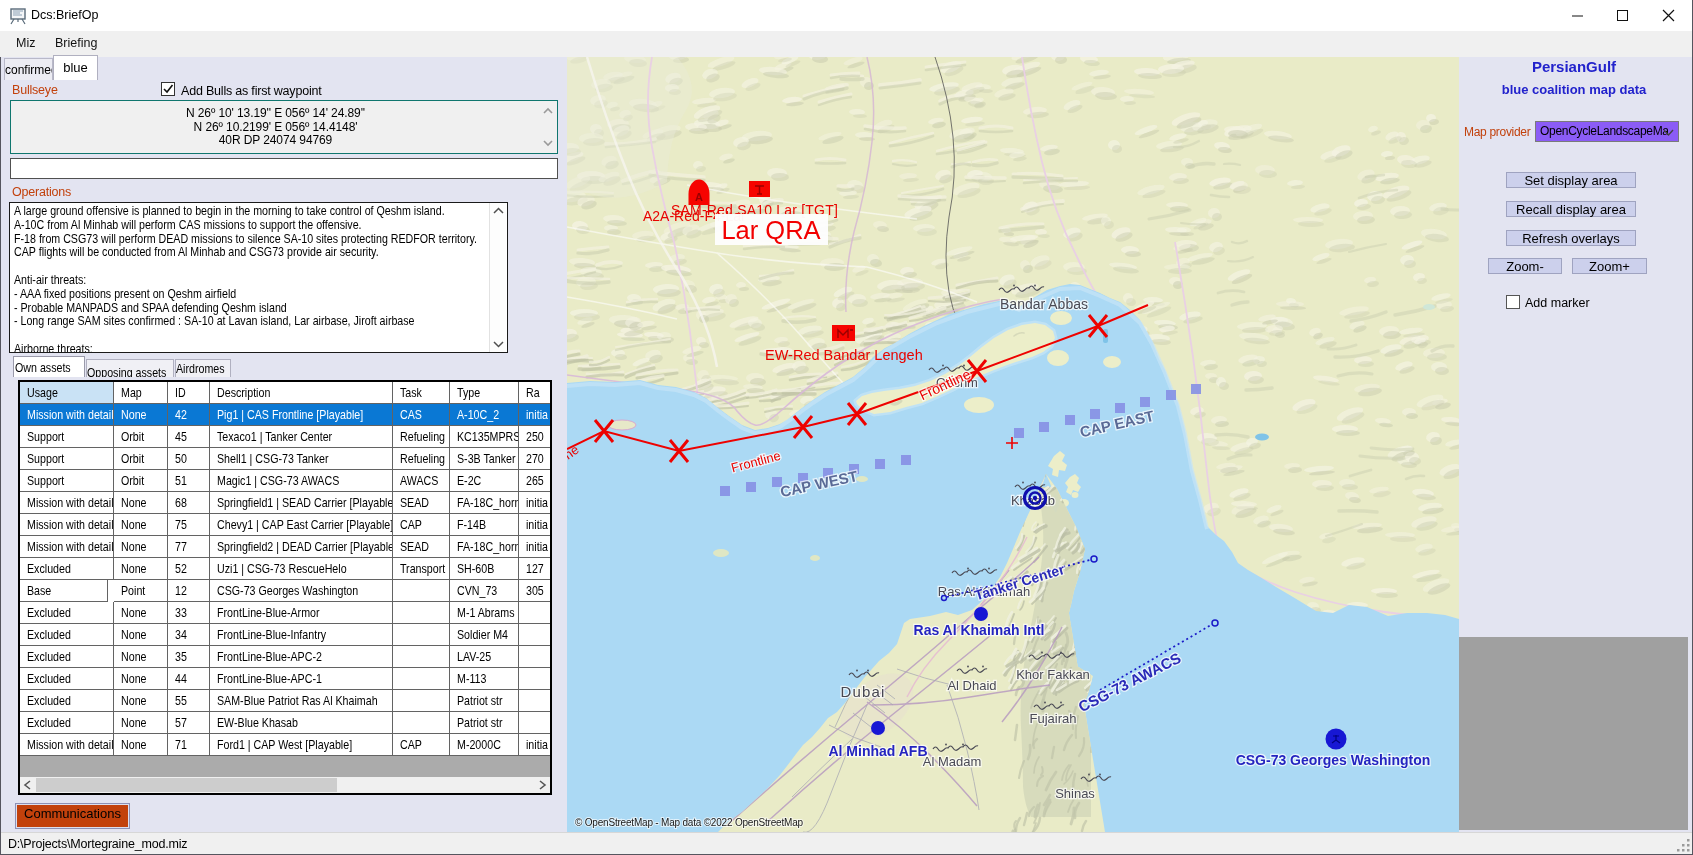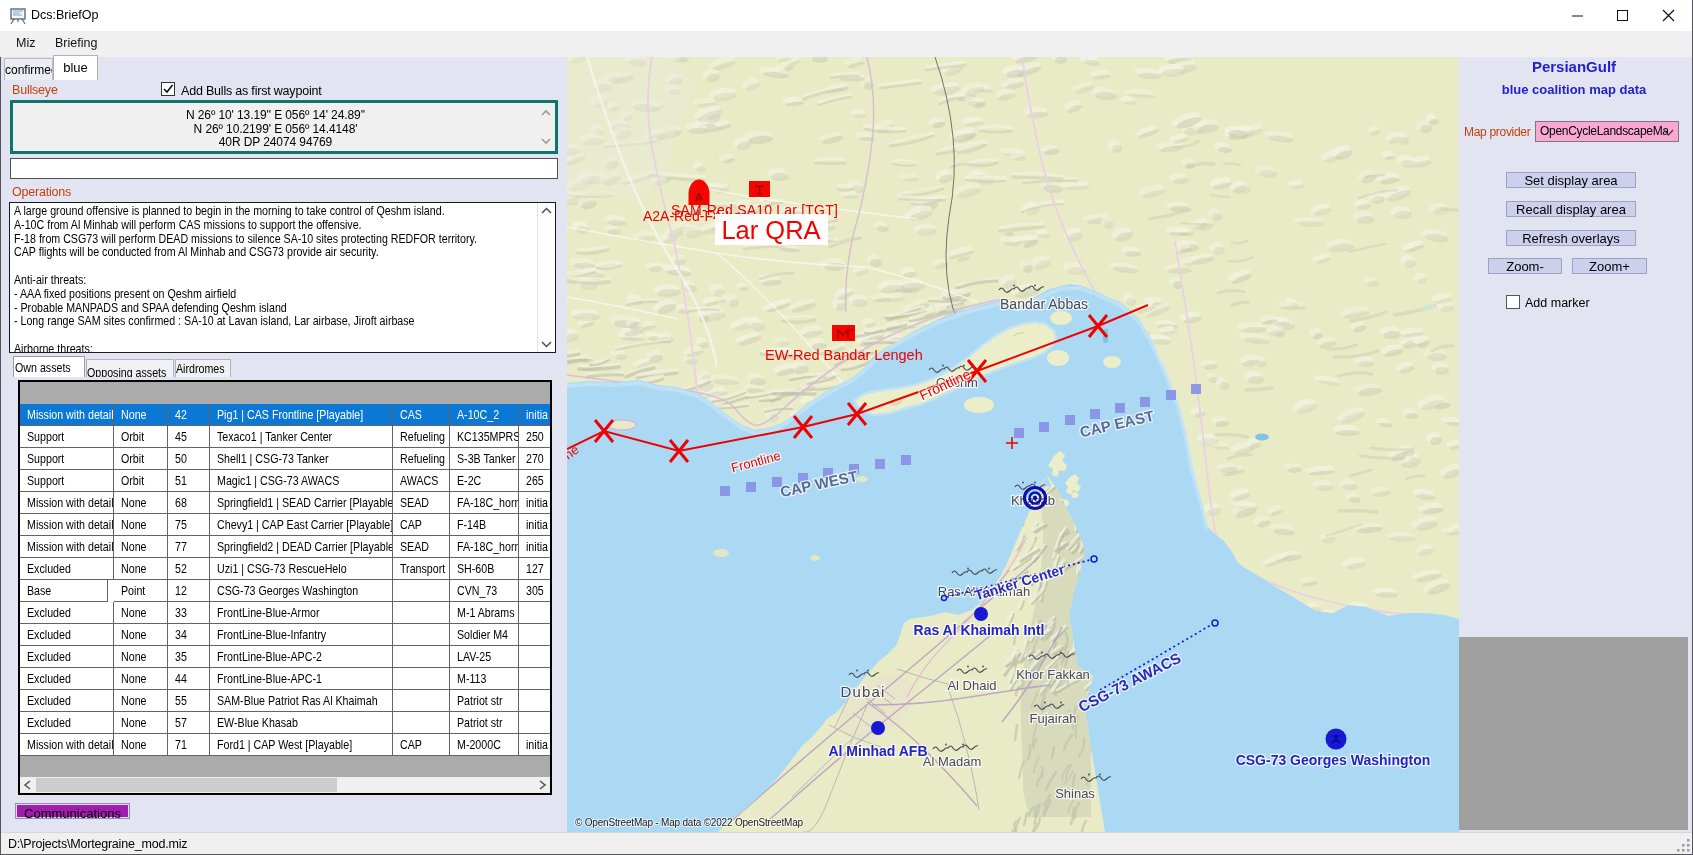--- a/index.html
+++ b/index.html
@@ -7,23 +7,23 @@
 .abs { position:absolute; }
 .sq { display:inline-block; transform:scaleX(0.82); transform-origin:0 50%; white-space:pre; }
 #titlebar { position:absolute; left:0; top:0; width:1693px; height:31px; background:#ffffff; }
 #title-text { position:absolute; left:31px; top:8px; font-size:12.5px; color:#000; }
 .winbtn { position:absolute; top:0; width:46px; height:31px; }
 #menubar { position:absolute; left:0; top:31px; width:1693px; height:26px; background:#f0f0f0; font-size:12.5px; color:#111; }
 #menubar span { position:absolute; top:5px; }
 #leftpanel { position:absolute; left:0; top:57px; width:567px; height:775px; background:#e3e4f1; border-left:1px solid #555; }
 .tab { position:absolute; font-size:12px; color:#000; text-align:center; overflow:hidden; }
 .bluelabel { color:#c2410c; font-size:12.5px; position:absolute; letter-spacing:-0.2px; }
-#coordsbox { position:absolute; left:9px; top:43px; width:548px; height:54px; background:#f0f0f0; border:3px solid #0f766e; font-size:12px; color:#000; text-align:center; line-height:13.5px; padding:6px 20px 0 3px; letter-spacing:-0.1px; }
+#coordsbox { position:absolute; left:9px; top:43px; width:548px; height:54px; background:#f0f0f0; border:1px solid #0f766e; font-size:12px; color:#000; text-align:center; line-height:13.5px; padding:6px 20px 0 3px; letter-spacing:-0.1px; }
 #emptybox { position:absolute; left:9px; top:101px; width:548px; height:21px; background:#fff; border:1px solid #505050; }
-#opsbox { position:absolute; left:8px; top:145px; width:547px; height:151px; background:#fff; border:1px solid #1a1a1a; font-size:13px; color:#000; line-height:13.8px; padding:1px 20px 0 4px; white-space:pre; overflow:hidden; }
+#opsbox { position:absolute; left:8px; top:145px; width:499px; height:151px; background:#fff; border:1px solid #1a1a1a; font-size:13px; color:#000; line-height:13.8px; padding:1px 20px 0 4px; white-space:pre; overflow:hidden; }
 #opsbox .sb { position:absolute; right:1px; top:0px; width:17px; height:149px; background:#fdfdfd; border-left:1px solid #e2e2e2; }
 #grid { position:absolute; left:17px; top:323px; width:534px; height:415px; background:#ababab; border:2px solid #000; overflow:hidden; font-size:13px; }
 .grow { position:absolute; left:0; width:700px; height:22px; background:#fff; }
 .gcell { position:absolute; top:0; height:22px; border-right:1px solid #636363; border-bottom:1px solid #636363; padding:3px 0 0 7px; overflow:hidden; white-space:nowrap; }
 .btn { position:absolute; background:#ccd0ec; border:1px solid #9fa3c0; font-size:13px; color:#000; text-align:center; }
 #rightpanel { position:absolute; left:1459px; top:57px; width:234px; height:775px; background:#e3e4f1; }
 #statusbar { position:absolute; left:0; top:832px; width:1693px; height:23px; background:#f0f0f0; border-top:1px solid #d7d7d7; font-size:12.5px; letter-spacing:-0.2px; color:#000; }
 #map { position:absolute; left:567px; top:57px; width:892px; height:775px; overflow:hidden; background:#e9ebc7; }
 </style>
 </head>
@@ -84,20 +84,29 @@
           <path d="M2 7l4.5-4.5L11 7" stroke="#505050" stroke-width="1.5" fill="none"></path>
         </svg>
     <svg class="abs" style="left:2px;bottom:3px" width="13" height="10">
           <path d="M2 3l4.5 4.5L11 3" stroke="#505050" stroke-width="1.5" fill="none"></path>
         </svg>
   </div></div>
   <div class="tab" style="left:12px;top:299px;width:72px;height:21px;background:#fff;border:1px solid #9a9aaa;border-bottom:none;padding-top:3px;font-size:13px;"><span class="sq">Own assets</span></div>
   <div class="tab" style="left:85px;top:302px;width:88px;height:18px;background:#f0f0f5;border:1px solid #b0b0c0;border-bottom:none;padding-top:5px;font-size:13px;"><span class="sq">Opposing assets</span></div>
   <div class="tab" style="left:174px;top:302px;width:56px;height:18px;background:#f0f0f5;border:1px solid #b0b0c0;border-bottom:none;padding-top:1px;font-size:13px;"><span class="sq">Airdromes</span></div>
   <div id="grid">
+      <div class="grow" style="top:0">
+        <div class="gcell" style="left:0px;width:94px;background:#c9e2f5"><span class="sq">Usage</span></div>
+        <div class="gcell" style="left:94px;width:54px;background:#fff"><span class="sq">Map</span></div>
+        <div class="gcell" style="left:148px;width:42px;background:#fff"><span class="sq">ID</span></div>
+        <div class="gcell" style="left:190px;width:183px;background:#fff"><span class="sq">Description</span></div>
+        <div class="gcell" style="left:373px;width:57px;background:#fff"><span class="sq">Task</span></div>
+        <div class="gcell" style="left:430px;width:69px;background:#fff"><span class="sq">Type</span></div>
+        <div class="gcell" style="left:499px;width:40px;background:#fff"><span class="sq">Ra</span></div>
+      </div>
       <div class="grow" style="top:22px">
         <div class="gcell" style="left:0px;width:94px;background:#0a78d4;color:#fff"><span class="sq">Mission with detail</span></div>
         <div class="gcell" style="left:94px;width:54px;background:#0a78d4;color:#fff"><span class="sq">None</span></div>
         <div class="gcell" style="left:148px;width:42px;background:#0a78d4;color:#fff"><span class="sq">42</span></div>
         <div class="gcell" style="left:190px;width:183px;background:#0a78d4;color:#fff"><span class="sq">Pig1 | CAS Frontline [Playable]</span></div>
         <div class="gcell" style="left:373px;width:57px;background:#0a78d4;color:#fff"><span class="sq">CAS</span></div>
         <div class="gcell" style="left:430px;width:69px;background:#0a78d4;color:#fff"><span class="sq">A-10C_2</span></div>
         <div class="gcell" style="left:499px;width:40px;background:#0a78d4;color:#fff"><span class="sq">initia</span></div>
       </div>
       <div class="grow" style="top:44px">
@@ -238,21 +247,21 @@
       <div style="position:absolute;left:0;top:395px;width:530px;height:16px;background:#f0f0f0">
         <svg style="position:absolute;left:3px;top:3px" width="10" height="10">
           <path d="M7 1L2 5l5 4" stroke="#555" stroke-width="1.6" fill="none"></path>
         </svg>
         <div style="position:absolute;left:16px;top:1px;width:301px;height:14px;background:#cdcdcd"></div>
         <svg style="position:absolute;right:3px;top:3px" width="10" height="10">
           <path d="M3 1l5 4-5 4" stroke="#555" stroke-width="1.6" fill="none"></path>
         </svg>
       </div>
     </div>
-  <div class="btn" style="left:14px;top:746px;width:115px;height:16px;background:#a21caf;border:1px solid #8e90b5;box-shadow:inset 0 0 0 1px #dcdeee;padding-top:2px;">Communications</div>
+  <div class="btn" style="left:14px;top:746px;width:115px;height:26px;background:#c2410c;border:1px solid #8e90b5;box-shadow:inset 0 0 0 1px #dcdeee;padding-top:2px;">Communications</div>
 </div>
 
 <div id="map"><svg width="892" height="775" viewBox="0 0 892 775" font-family="Liberation Sans, sans-serif">
       <rect x="0" y="0" width="892" height="775" fill="#e9ebc7"></rect>
       <ellipse cx="137" cy="44" rx="12" ry="3" fill="#f4f3e3" opacity="0.5597066750737757" transform="rotate(-6 137 44)"></ellipse>
       <ellipse cx="140" cy="48" rx="10" ry="2" fill="#c6c9ac" opacity="0.31159978495494134" transform="rotate(-6 140 48)"></ellipse>
       <ellipse cx="216" cy="9" rx="9" ry="3" fill="#f4f3e3" opacity="0.5773557567427542" transform="rotate(-19 216 9)"></ellipse>
       <ellipse cx="219" cy="13" rx="8" ry="2" fill="#c6c9ac" opacity="0.4653704249344076" transform="rotate(-19 219 13)"></ellipse>
       <ellipse cx="51" cy="67" rx="11" ry="5" fill="#f4f3e3" opacity="0.5690041423952341" transform="rotate(-5 51 67)"></ellipse>
       <ellipse cx="54" cy="71" rx="10" ry="4" fill="#c6c9ac" opacity="0.495251021118584" transform="rotate(-5 54 71)"></ellipse>
@@ -1758,21 +1767,21 @@
       <circle cx="769" cy="682" r="10.5" fill="#1717d4"></circle>
       <path d="M765 686l4-3 4 3m-4-3v-5m-3 1h6" stroke="#000080" stroke-width="1.2" fill="none"></path>
       <text x="766" y="708" font-size="14" fill="#2424c0" text-anchor="middle" font-weight="bold" style="paint-order:stroke;stroke:#ffffff;stroke-width:2.5px;stroke-opacity:0.72">CSG-73 Georges Washington</text>
       <text x="8" y="769" font-size="10" letter-spacing="-0.2" fill="#1a1a1a" style="paint-order:stroke;stroke:#ffffff;stroke-width:2px;stroke-opacity:0.65">© OpenStreetMap - Map data ©2022 OpenStreetMap</text>
     </svg></div>
 
 <div id="rightpanel">
   <div class="abs" style="left:0;top:1px;width:230px;text-align:center;color:#2222cc;font-size:15px;font-weight:bold;">PersianGulf</div>
   <div class="abs" style="left:0;top:25px;width:230px;text-align:center;color:#2222cc;font-size:13px;font-weight:bold;">blue coalition map data</div>
   <div class="bluelabel" style="left:5px;top:68px;font-size:12px;letter-spacing:-0.3px;">Map provider</div>
-  <div class="abs" style="left:76px;top:64px;width:144px;height:21px;background:#f9a8d4;border:1px solid #7a7a7a;font-size:12px;letter-spacing:-0.3px;overflow:hidden;white-space:nowrap;padding:2px 0 0 4px;">OpenCycleLandscapeMa
+  <div class="abs" style="left:76px;top:64px;width:144px;height:21px;background:#8b5cf6;border:1px solid #7a7a7a;font-size:12px;letter-spacing:-0.3px;overflow:hidden;white-space:nowrap;padding:2px 0 0 4px;">OpenCycleLandscapeMa
     <svg class="abs" style="right:4px;top:7px" width="11" height="8">
         <path d="M1 1l4.5 5L10 1" stroke="#444" stroke-width="1.4" fill="none"></path>
       </svg>
   </div>
   <div class="btn" style="left:47px;top:115px;width:130px;height:16px;padding-top:0px;">Set display area</div>
   <div class="btn" style="left:47px;top:144px;width:130px;height:16px;padding-top:0px;">Recall display area</div>
   <div class="btn" style="left:47px;top:173px;width:130px;height:16px;padding-top:0px;">Refresh overlays</div>
   <div class="btn" style="left:29px;top:201px;width:74px;height:16px;padding-top:0px;">Zoom-</div>
   <div class="btn" style="left:113px;top:201px;width:75px;height:16px;padding-top:0px;">Zoom+</div>
   <svg class="abs" style="left:47px;top:238px" width="14" height="14">

